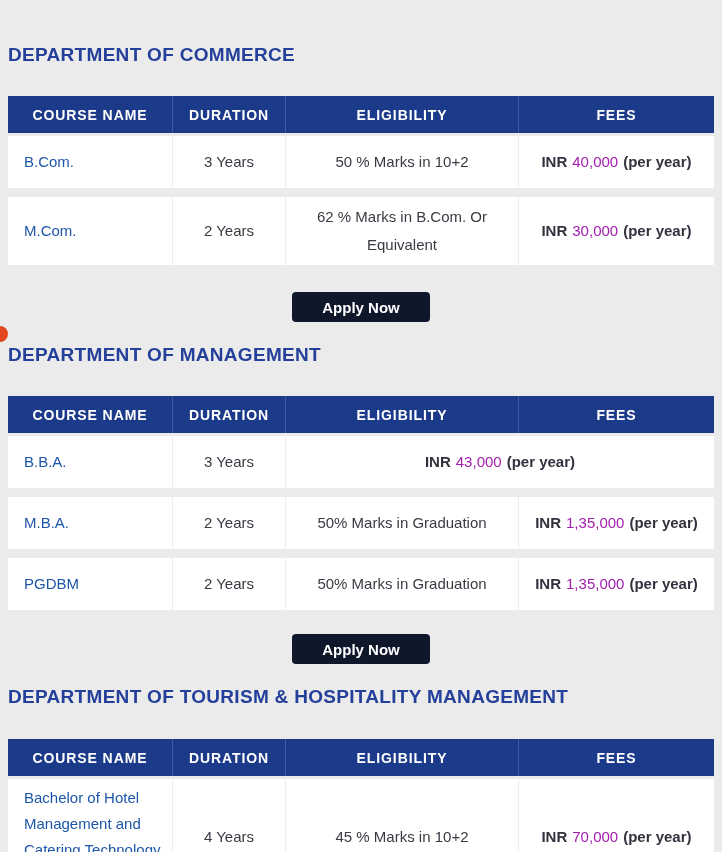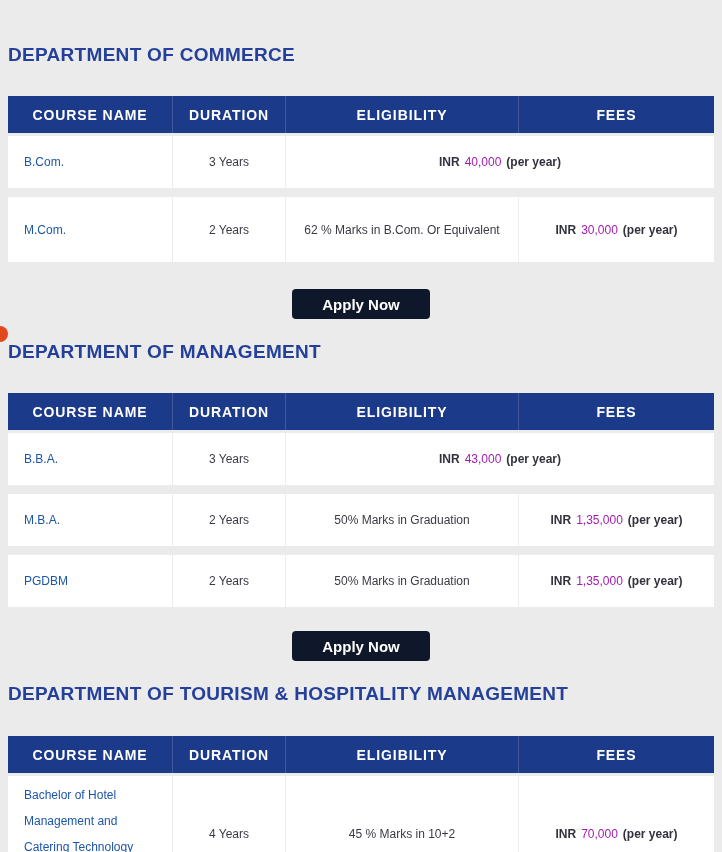--- a/index.html
+++ b/index.html
@@ -61,21 +61,21 @@
     margin-top: 9px;
     min-height: 52px;
   }
   .trow-first { margin-top: 3px; }
   .trow-tall { min-height: 65px; }
   .trow-xtall { min-height: 110px; }
   .cell {
     display: flex;
     align-items: center;
     justify-content: center;
-    font-size: 12px;
+    font-size: 15px;
     color: #3a3a44;
     border-right: 1px solid #ededed;
     padding: 6px 10px;
     text-align: center;
     line-height: 28px;
   }
   .cell:last-child { border-right: none; }
   .cell-course {
     justify-content: flex-start;
     text-align: left;
@@ -119,20 +119,21 @@
       <div class="thead">
         <div class="th col-course">COURSE NAME</div>
         <div class="th col-duration">DURATION</div>
         <div class="th col-elig">ELIGIBILITY</div>
         <div class="th col-fees">FEES</div>
       </div>
 
       <div class="trow trow-first">
         <div class="cell col-course cell-course">B.Com.</div>
         <div class="cell col-duration">3 Years</div>
+        <div class="cell col-elig">50 % Marks in 10+2</div>
         <div class="cell col-fees cell-fees">
           <span class="fee-cur">INR</span>
           <span class="fee-amt">40,000</span>
           <span class="fee-per">(per year)</span>
         </div>
       </div>
 
       <div class="trow trow-tall">
         <div class="cell col-course cell-course">M.Com.</div>
         <div class="cell col-duration">2 Years</div>

